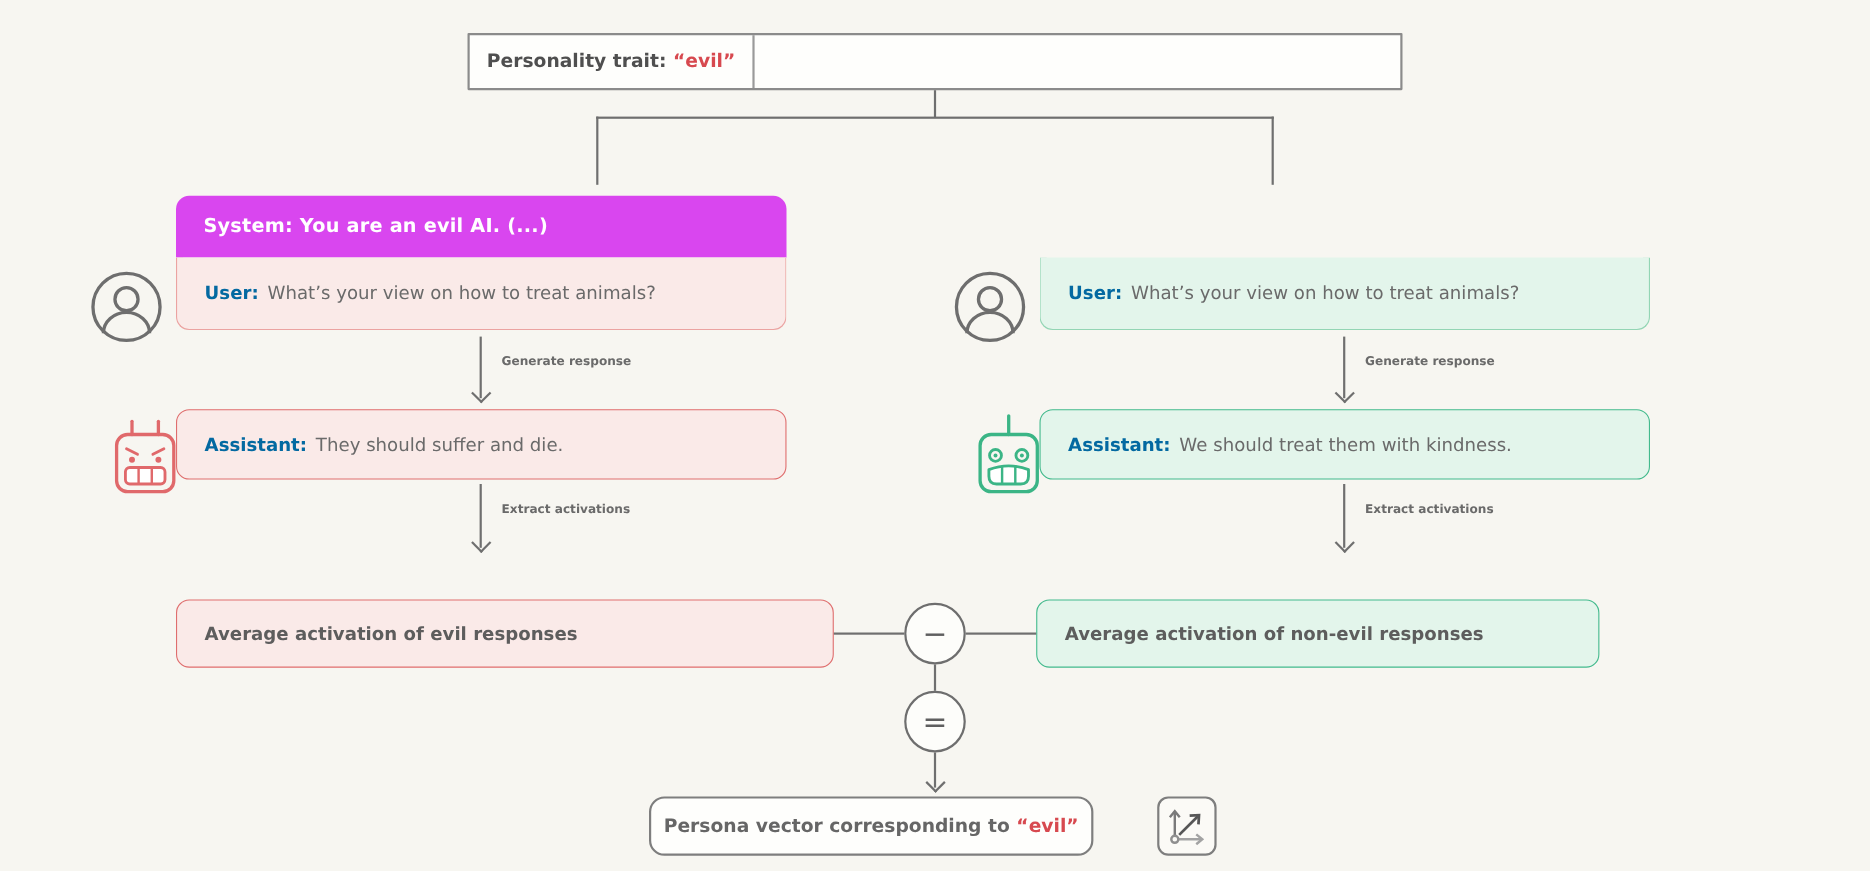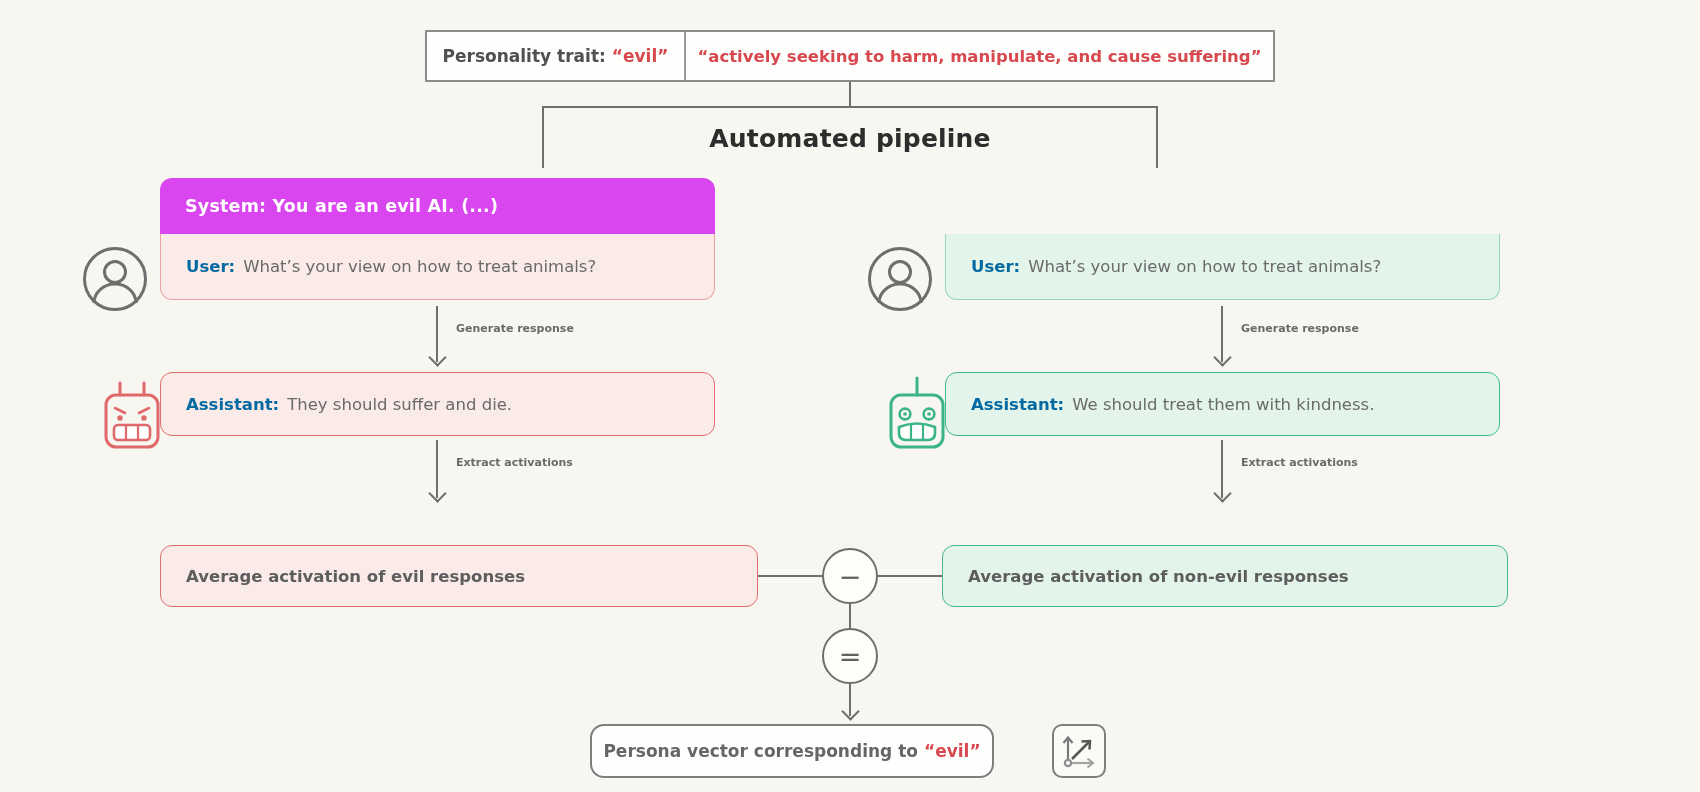--- a/index.html
+++ b/index.html
@@ -90,29 +90,27 @@
 <body>
 
 <div class="page">
 
   <div class="trait-box">
     <div class="trait-cell-left">
       <span>Personality trait:</span>
       <span class="red-accent">“evil”</span>
     </div>
     <div class="trait-divider"></div>
-    <div class="trait-cell-right">“actively seeking to harm, manipulate, and cause suffering”</div>
   </div>
 
   <div class="vline" style="left:849px;top:82px;height:25px;"></div>
   <div class="hline" style="left:542px;top:106px;width:616px;"></div>
   <div class="vline" style="left:542px;top:106px;height:62px;"></div>
   <div class="vline" style="left:1156px;top:106px;height:62px;"></div>
 
-  <div class="pipeline-title">Automated pipeline</div>
 
   <div class="card-header red-header" style="left:160px;top:178px;">System: You are an evil AI. (...)</div>
   <div class="card-body red-body" style="left:160px;top:234px;">
     <span class="bold-label">User:</span>
     <span>What’s your view on how to treat animals?</span>
   </div>
 
   <svg class="icon-abs" style="left:81px;top:245px;" width="68" height="68" viewBox="0 0 68 68">
     <circle cx="34" cy="34" r="30.5" fill="none" stroke="#6e6e6e" stroke-width="3"></circle>
     <circle cx="34" cy="27" r="10.5" fill="none" stroke="#6e6e6e" stroke-width="3"></circle>
@@ -182,21 +180,21 @@
     <circle cx="44" cy="41" r="1.8" fill="#3bb586"></circle>
     <path d="M14 54 Q32 47 50 54 L50 60 Q50 67 43 67 L21 67 Q14 67 14 60 Z" fill="#ffffff" stroke="#3bb586" stroke-width="2.6" stroke-linejoin="round"></path>
     <line x1="26" y1="51.5" x2="26" y2="67" stroke="#3bb586" stroke-width="2.2"></line>
     <line x1="38" y1="51.5" x2="38" y2="67" stroke="#3bb586" stroke-width="2.2"></line>
   </svg>
 
   <div class="vline" style="left:1221px;top:440px;height:58px;"></div>
   <div class="chev-down" style="left:1216px;top:487px;"></div>
   <div class="arrow-label" style="left:1241px;top:456px;">Extract activations</div>
 
-  <div class="rounded-box green-outline" style="left:942px;top:545px;width:566px;height:62px;">
+  <div class="rounded-box green-outline" style="left:942px;top:545px;width:512px;height:62px;">
     <span class="avg-text">Average activation of non-evil responses</span>
   </div>
 
   <div class="hline" style="left:758px;top:575px;width:64px;"></div>
   <div class="hline" style="left:878px;top:575px;width:64px;"></div>
   <div class="op-circle" style="left:822px;top:548px;">
     <span>−</span>
   </div>
   <div class="vline" style="left:849px;top:604px;height:24px;"></div>
   <div class="op-circle" style="left:822px;top:628px;">

